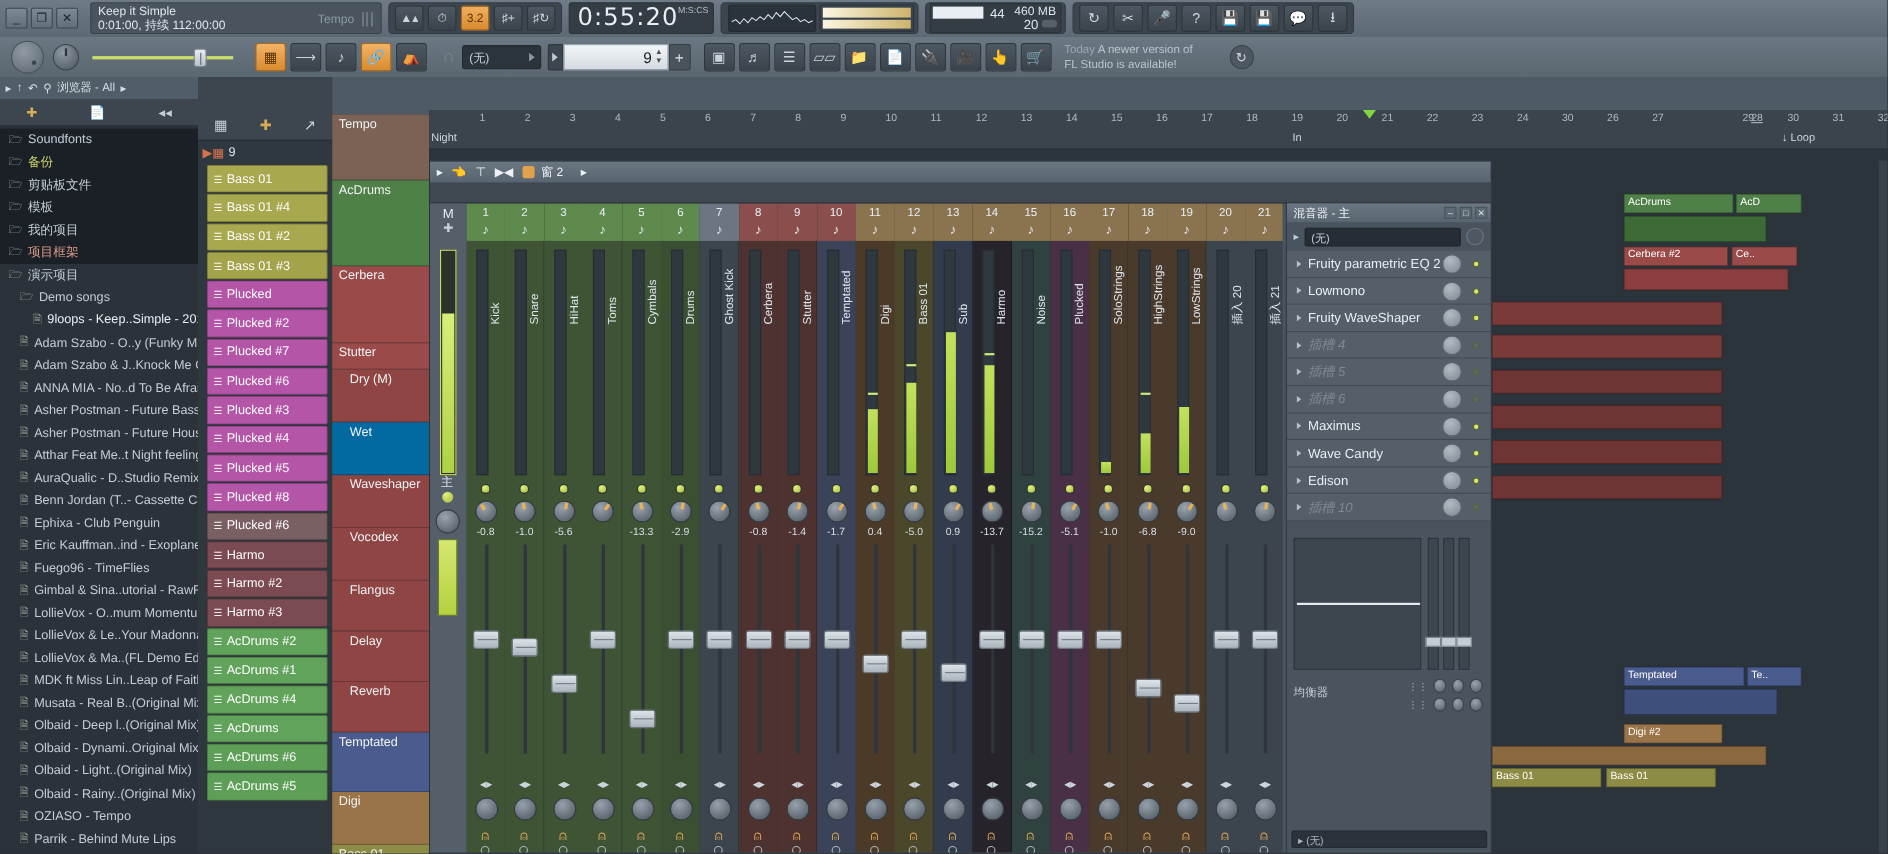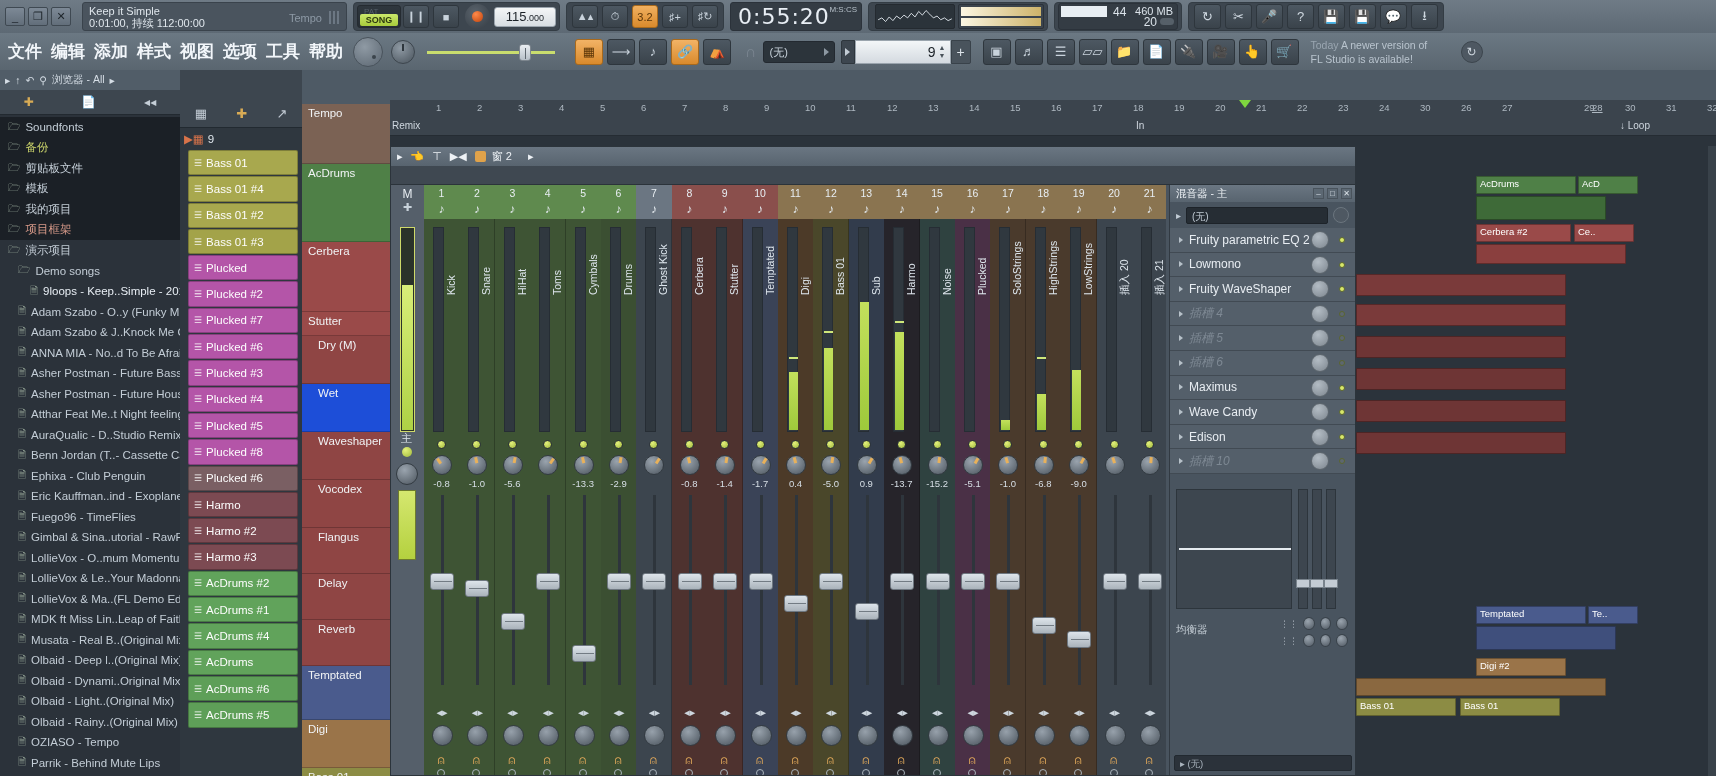--- a/index.html
+++ b/index.html
@@ -127,21 +127,21 @@
   .plTrk { position:absolute; left:0; width:88px; color:#f0f2f4; font-size:11.5px;
     padding:3px 0 0 6px; border-bottom:1px solid rgba(0,0,0,.22);}
   .plTrk .sub { padding-left:10px; font-size:11.5px; }
 
   
   #plTop { position:absolute; left:302px; top:70px; width:1414px; height:34px; background:#4e5a65;}
   #plRuler { position:absolute; left:390px; top:100px; width:1326px; height:36px; background:#3b444d;
     border-bottom:1px solid #252c33;}
   #plRuler .tick { position:absolute; top:2px; color:#aeb8c1; font-size:9.5px;}
   #plStartLbl { position:absolute; left:392px; top:120px; color:#cfd7df; font-size:10px;}
-  #plInLbl { position:absolute; left:1136px; top:120px; color:#cfd7df; font-size:10px;}
+  #plInLbl { position:absolute; left:1175px; top:120px; color:#cfd7df; font-size:10px;}
   #plLoopLbl { position:absolute; right:66px; top:120px; color:#cfd7df; font-size:10px;}
 
   
   #mixer { position:absolute; left:390px; top:146px; width:966px; height:630px;
     background:#49545f; border:1px solid #2c343b; }
   #mixTitle { height:19px; background:linear-gradient(#6a7682,#586views); background:linear-gradient(#6a7682,#58646f);
     display:flex; align-items:center; padding-left:6px; color:#eef2f6; font-size:11px; }
   #mixToolbar { height:19px; background:#3f4851; display:flex; align-items:center; gap:10px;
     padding-left:6px; color:#c6cfd8; font-size:11px; border-bottom:1px solid #2b333a;}
   #mixBody { position:absolute; left:0; top:38px; width:964px; height:590px; display:flex; }
@@ -234,35 +234,20 @@
     <div class="winbtn">❐</div>
     <div class="winbtn">✕</div>
   </div>
   <div id="titlebox">
     <div class="t1">Keep it Simple</div>
     <div class="t2">0:01:00,  持续  112:00:00</div>
     <div class="tempo-lbl">Tempo</div>
     <div class="tempo-ico"></div>
   </div>
 
-  <div class="tb-grp">
-    <div id="songbtn">
-      <div class="pat">PAT</div>
-      <div class="song">SONG</div>
-    </div>
-    <div class="sqbtn">❙❙</div>
-    <div class="sqbtn">■</div>
-    <div id="recdot">
-        <i></i>
-      </div>
-    <div id="tempofield">
-      <span>115</span>
-        <span class="dec">.000</span>
-    </div>
-  </div>
 
   <div class="tb-grp">
     <div class="sqbtn">▲▴</div>
     <div class="sqbtn">⏱</div>
     <div class="sqbtn on">3.2</div>
     <div class="sqbtn">♯+</div>
     <div class="sqbtn">♯↻</div>
   </div>
 
   <div id="timedisp" style="margin-left:6px">
@@ -296,30 +281,20 @@
     <div class="rbtn">🎤</div>
     <div class="rbtn">?</div>
     <div class="rbtn">💾</div>
     <div class="rbtn">💾</div>
     <div class="rbtn">💬</div>
     <div class="rbtn">⭳</div>
   </div>
 </div>
 
 <div id="menurow">
-  <div id="menus">
-    <span>文件</span>
-    <span>编辑</span>
-    <span>添加</span>
-    <span>样式</span>
-    <span>视图</span>
-    <span>选项</span>
-    <span>工具</span>
-    <span>帮助</span>
-  </div>
   <div class="bigknob"></div>
   <div class="smknob"></div>
   <div id="slider1">
       <div class="trk"></div>
       <div class="hnd"></div>
     </div>
 
   <div style="display:flex;margin-left:18px">
     <div class="mbtn on">▦</div>
     <div class="mbtn">⟶</div>
@@ -645,42 +620,42 @@
     <div class="tick" style="left: 989px;">24</div>
     <div class="tick" style="left: 1030px;">30</div>
     <div class="tick" style="left: 1071px;">26</div>
     <div class="tick" style="left: 1112px;">27</div>
     <div class="tick" style="left: 1202px; text-decoration: underline;">28</div>
     <div class="tick" style="left: 1194px;">29</div>
     <div class="tick" style="left: 1235px;">30</div>
     <div class="tick" style="left: 1276px;">31</div>
     <div class="tick" style="left: 1317px;">32</div>
   </div>
-<div id="plStartLbl">Remix</div>
+<div id="plStartLbl">Night</div>
 <div id="plInLbl">In</div>
 <div id="plLoopLbl">↓ <span>Loop</span></div>
 <div id="playhead"></div>
 
 <div id="plTracks">
     <div class="plTrk" style="top: 0px; height: 60px; background: rgb(123, 98, 84);">
       <div>Tempo</div>
     </div>
     <div class="plTrk" style="top: 60px; height: 78px; background: rgb(79, 128, 71);">
       <div>AcDrums</div>
     </div>
     <div class="plTrk" style="top: 138px; height: 70px; background: rgb(154, 74, 73);">
       <div>Cerbera</div>
     </div>
     <div class="plTrk" style="top: 208px; height: 24px; background: rgb(154, 74, 73);">
       <div>Stutter</div>
     </div>
     <div class="plTrk" style="top: 232px; height: 48px; background: rgb(143, 69, 68);">
       <div class="sub">Dry (M)</div>
     </div>
-    <div class="plTrk" style="top: 280px; height: 48px; background: #1d4ed8;">
+    <div class="plTrk" style="top: 280px; height: 48px; background: #0369a1;">
       <div class="sub">Wet</div>
     </div>
     <div class="plTrk" style="top: 328px; height: 48px; background: rgb(143, 69, 68);">
       <div class="sub">Waveshaper</div>
     </div>
     <div class="plTrk" style="top: 376px; height: 48px; background: rgb(143, 69, 68);">
       <div class="sub">Vocodex</div>
     </div>
     <div class="plTrk" style="top: 424px; height: 46px; background: rgb(143, 69, 68);">
       <div class="sub">Flangus</div>

